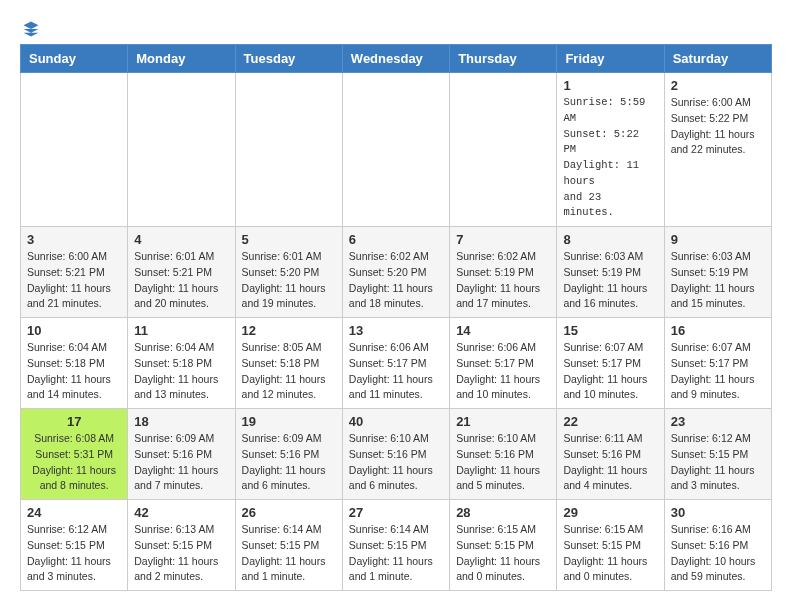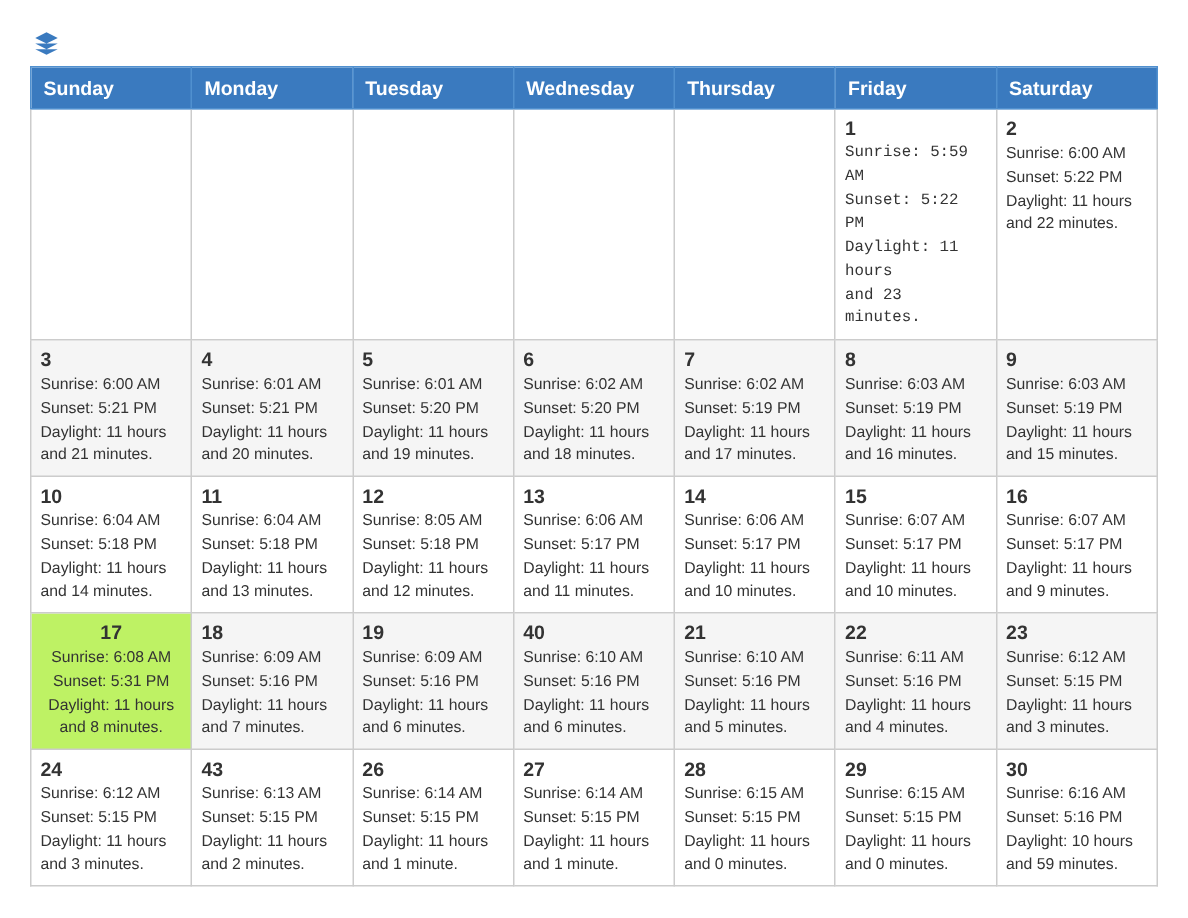--- a/index.html
+++ b/index.html
@@ -300,21 +300,21 @@
       </tr>
       <tr>
         <td>
           <span class="day-num">24</span>
           <div class="day-info" style="white-space: pre-line;">Sunrise: 6:12 AM
 Sunset: 5:15 PM
 Daylight: 11 hours
 and 3 minutes.</div>
         </td>
         <td>
-          <span class="day-num">43</span>
+          <span class="day-num">42</span>
           <div class="day-info" style="white-space: pre-line;">Sunrise: 6:13 AM
 Sunset: 5:15 PM
 Daylight: 11 hours
 and 2 minutes.</div>
         </td>
         <td>
           <span class="day-num">26</span>
           <div class="day-info" style="white-space: pre-line;">Sunrise: 6:14 AM
 Sunset: 5:15 PM
 Daylight: 11 hours

